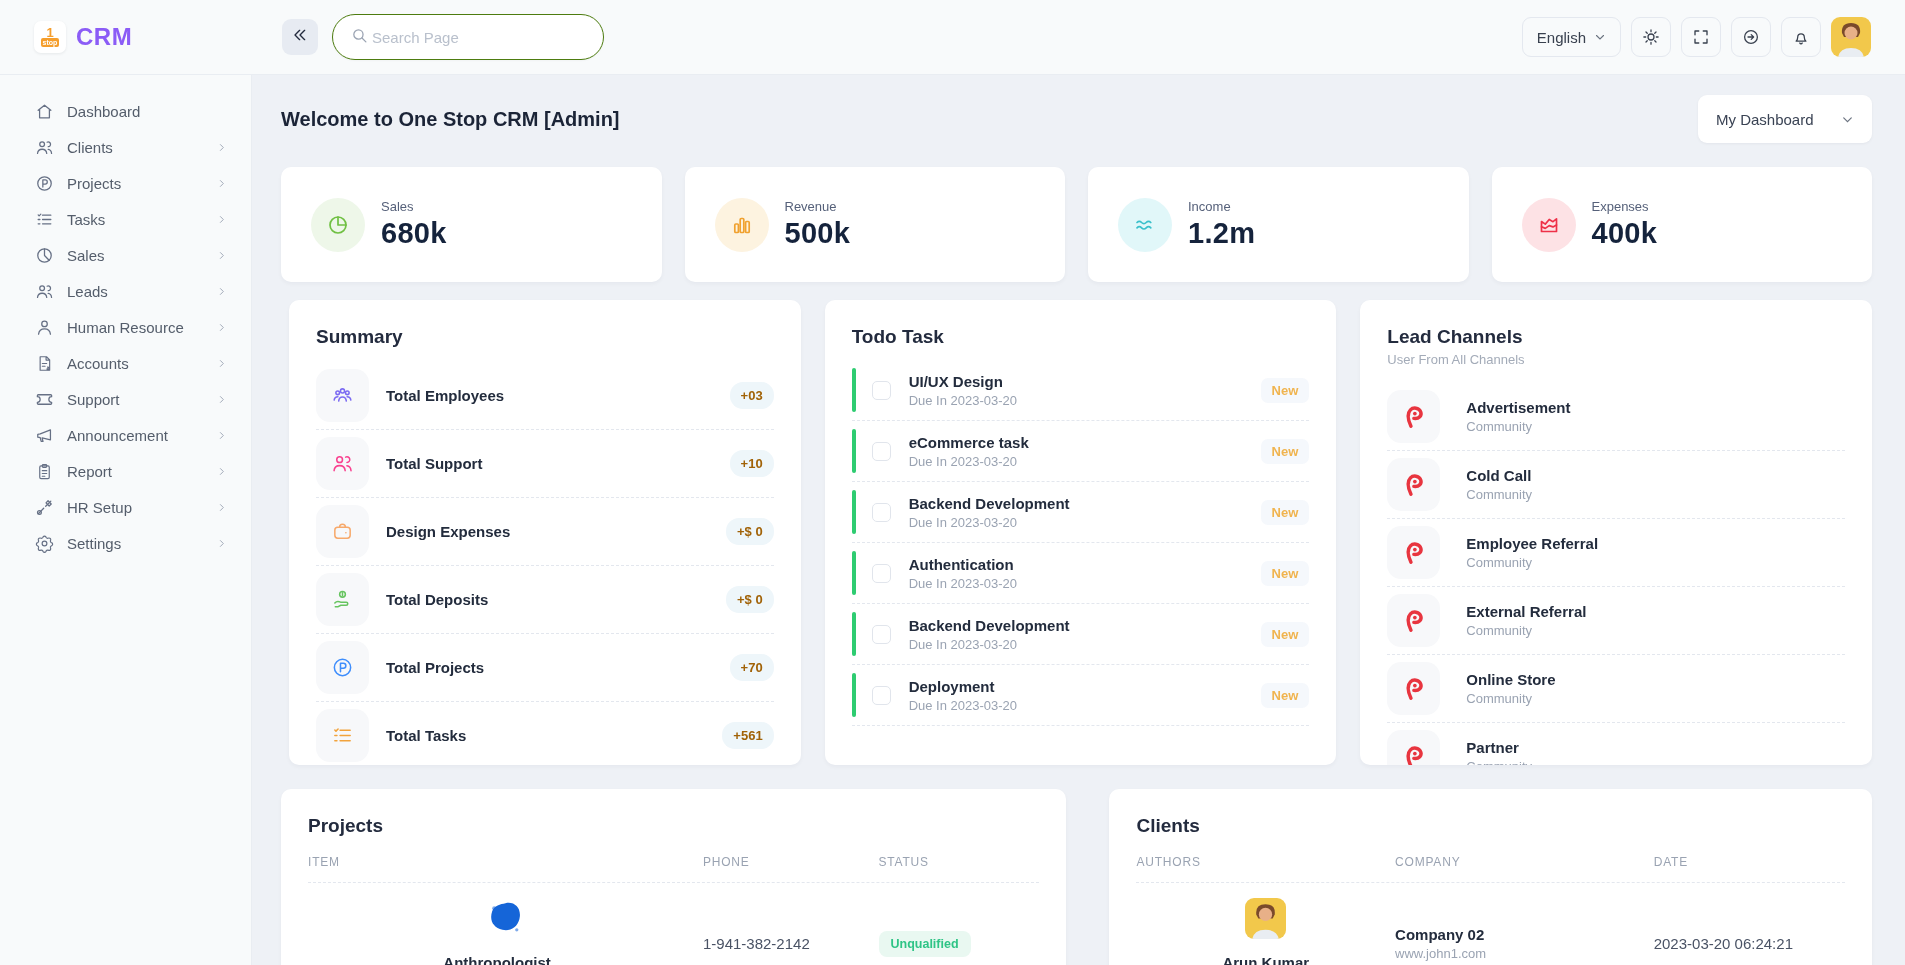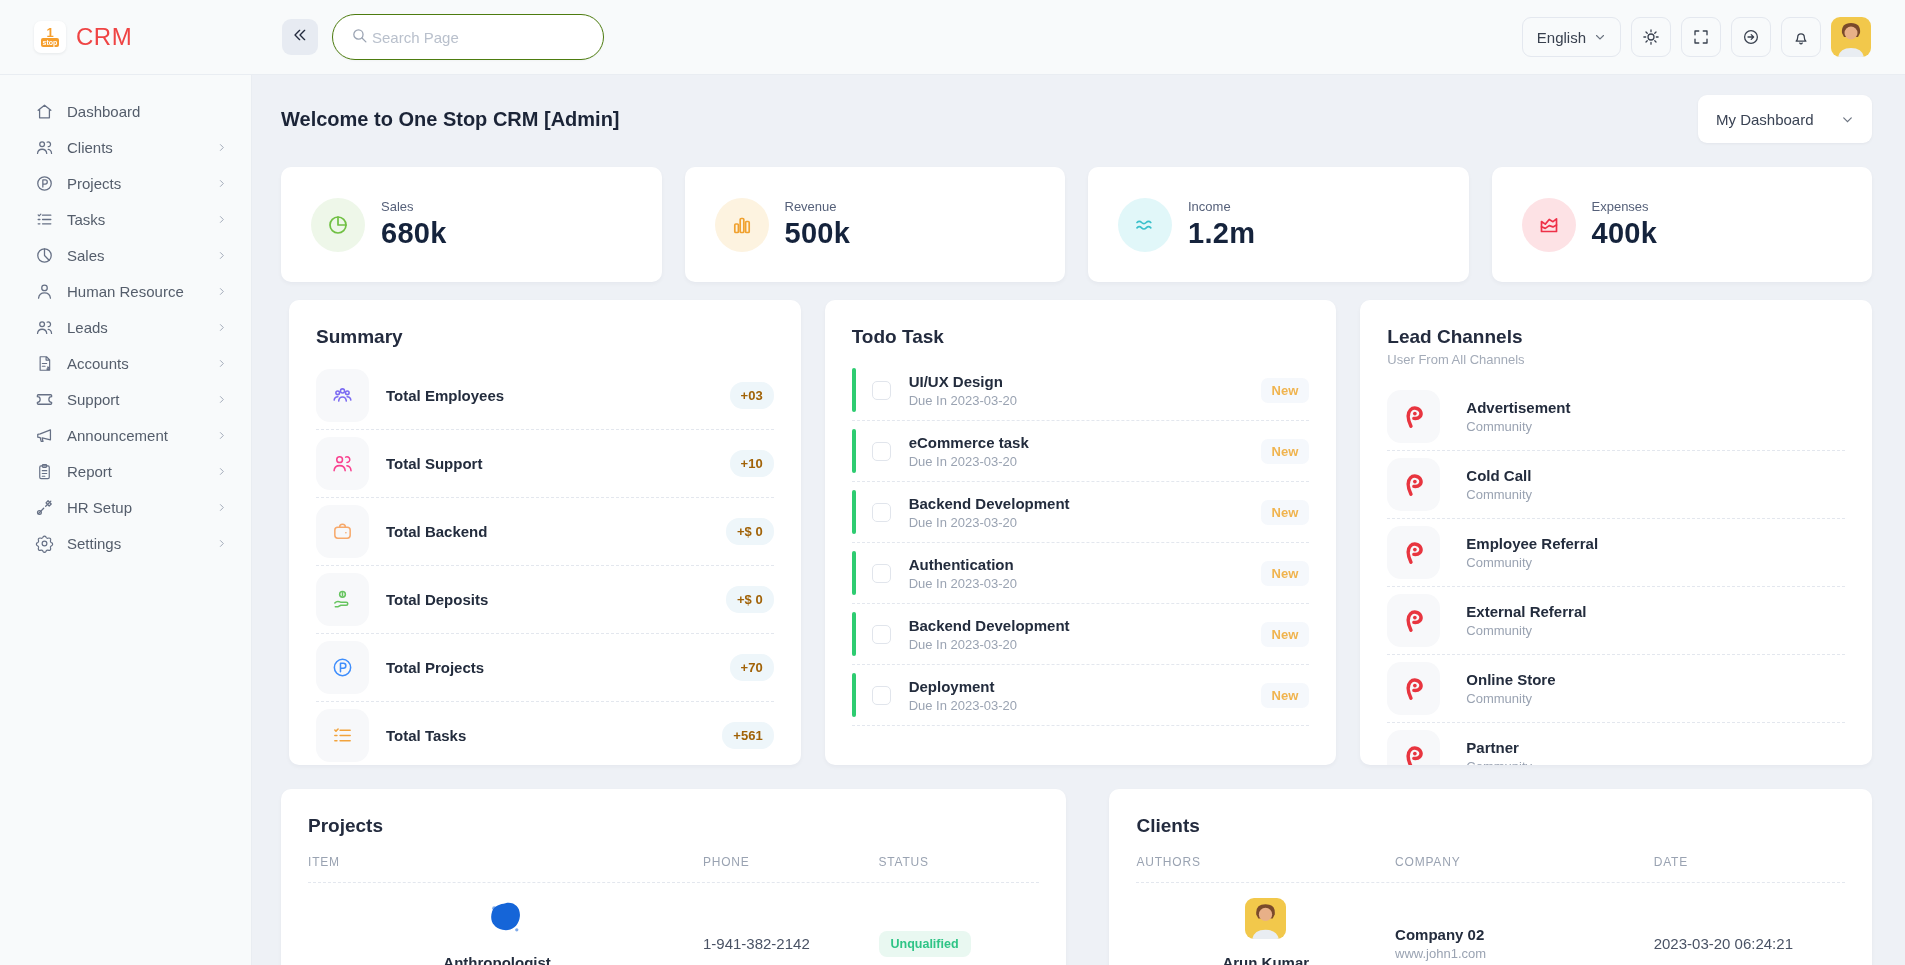--- a/index.html
+++ b/index.html
@@ -8,21 +8,21 @@
 
   
   .topbar { position:fixed; top:0; left:0; right:0; height:75px; background:#f8fafb;
             border-bottom:1px solid #e9edf2; display:flex; align-items:center; z-index:5; }
   .brand { width:252px; display:flex; align-items:center; gap:10px; padding-left:34px; }
   .brand-badge { width:32px; height:32px; background:#fff; border-radius:7px; display:flex; flex-direction:column;
                  align-items:center; justify-content:center; box-shadow:0 1px 3px rgba(16,24,40,.08); }
   .brand-badge .b1 { color:#f59e2c; font-weight:800; font-size:13px; line-height:11px; }
   .brand-badge .b2 { color:#fff; background:#f59e2c; font-weight:700; font-size:7px; line-height:9px;
                      padding:0 2px; border-radius:2px; }
-  .brand-name { font-size:24px; font-weight:400; color:#ef4444; letter-spacing:.5px; }
+  .brand-name { font-size:24px; font-weight:700; color:#8b5cf6; letter-spacing:.5px; }
   .collapse-btn { width:36px; height:36px; border-radius:9px; background:#e7ebf2; display:flex; align-items:center;
                   justify-content:center; color:#232b3e; cursor:pointer; margin-left:30px; }
   .search-wrap { margin-left:14px; width:272px; height:46px; background:#fff; border:1px solid #4d7c0f;
                  border-radius:23px; display:flex; align-items:center; padding:0 18px; gap:4px;
                  box-shadow:0 1px 2px rgba(16,24,40,.03); }
   .search-wrap svg { width:17px; height:17px; color:#9aa3b2; }
   .search-wrap input { border:0; outline:0; background:transparent; font-size:15px; color:#3a4354; width:100%;
                        font-family:inherit; }
   .search-wrap input::placeholder { color:#b9c0cc; }
   .tb-right { margin-left:auto; display:flex; align-items:center; gap:10px; padding-right:34px; }
@@ -335,32 +335,32 @@
     <span class="nav-ic"><svg viewBox="0 0 24 24" fill="none" stroke="currentColor" stroke-width="1.6" stroke-linecap="round" stroke-linejoin="round">
           <use href="#i-pie"></use>
         </svg></span>
     <span>Sales</span>
     <span class="nav-chev"><svg viewBox="0 0 24 24" fill="none" stroke="currentColor" stroke-width="2">
           <use href="#i-chev-r"></use>
         </svg></span>
   </div>
   <div class="nav-item">
     <span class="nav-ic"><svg viewBox="0 0 24 24" fill="none" stroke="currentColor" stroke-width="1.6" stroke-linecap="round" stroke-linejoin="round">
+          <use href="#i-users"></use>
+        </svg></span>
+    <span>Leads</span>
+    <span class="nav-chev"><svg viewBox="0 0 24 24" fill="none" stroke="currentColor" stroke-width="2">
+          <use href="#i-chev-r"></use>
+        </svg></span>
+  </div>
+  <div class="nav-item">
+    <span class="nav-ic"><svg viewBox="0 0 24 24" fill="none" stroke="currentColor" stroke-width="1.6" stroke-linecap="round" stroke-linejoin="round">
           <use href="#i-person"></use>
         </svg></span>
     <span>Human Resource</span>
-    <span class="nav-chev"><svg viewBox="0 0 24 24" fill="none" stroke="currentColor" stroke-width="2">
-          <use href="#i-chev-r"></use>
-        </svg></span>
-  </div>
-  <div class="nav-item">
-    <span class="nav-ic"><svg viewBox="0 0 24 24" fill="none" stroke="currentColor" stroke-width="1.6" stroke-linecap="round" stroke-linejoin="round">
-          <use href="#i-users"></use>
-        </svg></span>
-    <span>Leads</span>
     <span class="nav-chev"><svg viewBox="0 0 24 24" fill="none" stroke="currentColor" stroke-width="2">
           <use href="#i-chev-r"></use>
         </svg></span>
   </div>
   <div class="nav-item">
     <span class="nav-ic"><svg viewBox="0 0 24 24" fill="none" stroke="currentColor" stroke-width="1.5" stroke-linecap="round" stroke-linejoin="round">
           <use href="#i-invoice"></use>
         </svg></span>
     <span>Accounts</span>
     <span class="nav-chev"><svg viewBox="0 0 24 24" fill="none" stroke="currentColor" stroke-width="2">
@@ -494,21 +494,21 @@
             </span>
           <span class="sum-label">Total Support</span>
           <span class="sum-badge">+10</span>
         </div>
         <div class="sum-row">
           <span class="tile c2">
               <svg viewBox="0 0 24 24" fill="none" stroke="currentColor" stroke-width="1.6" stroke-linecap="round" stroke-linejoin="round">
                 <use href="#i-wallet"></use>
               </svg>
             </span>
-          <span class="sum-label">Total Backend</span>
+          <span class="sum-label">Design Expenses</span>
           <span class="sum-badge">+$ 0</span>
         </div>
         <div class="sum-row">
           <span class="tile c3">
               <svg viewBox="0 0 24 24" fill="none" stroke="currentColor" stroke-width="1.6" stroke-linecap="round" stroke-linejoin="round">
                 <use href="#i-handcoin"></use>
               </svg>
             </span>
           <span class="sum-label">Total Deposits</span>
           <span class="sum-badge">+$ 0</span>

